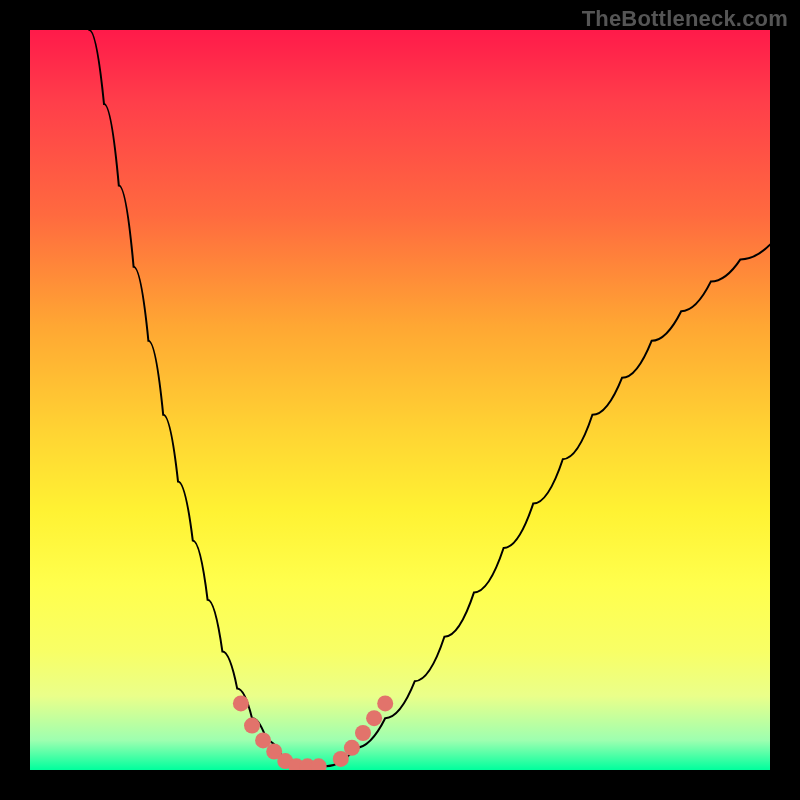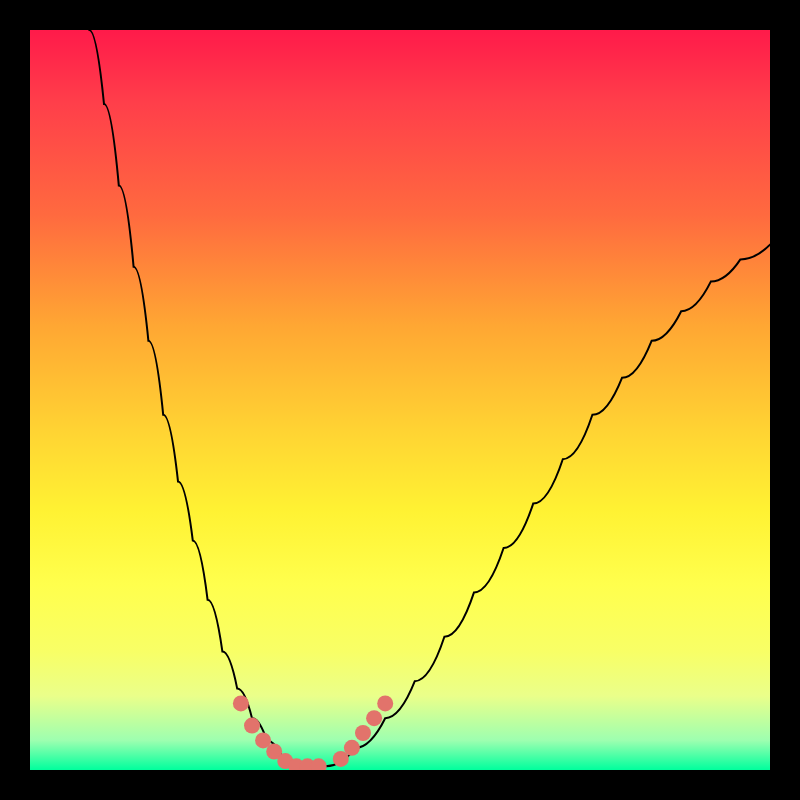--- a/index.html
+++ b/index.html
@@ -73,13 +73,14 @@
           <circle cx="277.5" cy="736.3" r="8" class="marker"></circle>
           <circle cx="288.6" cy="736.3" r="8" class="marker"></circle>
           <circle cx="310.8" cy="728.9" r="8" class="marker"></circle>
           <circle cx="321.9" cy="717.8" r="8" class="marker"></circle>
           <circle cx="333" cy="703" r="8" class="marker"></circle>
           <circle cx="344.1" cy="688.2" r="8" class="marker"></circle>
           <circle cx="355.2" cy="673.4" r="8" class="marker"></circle>
         </g>
     </svg>
   </div>
+  <div class="watermark">TheBottleneck.com</div>
 </div>
 
 </body></html>

